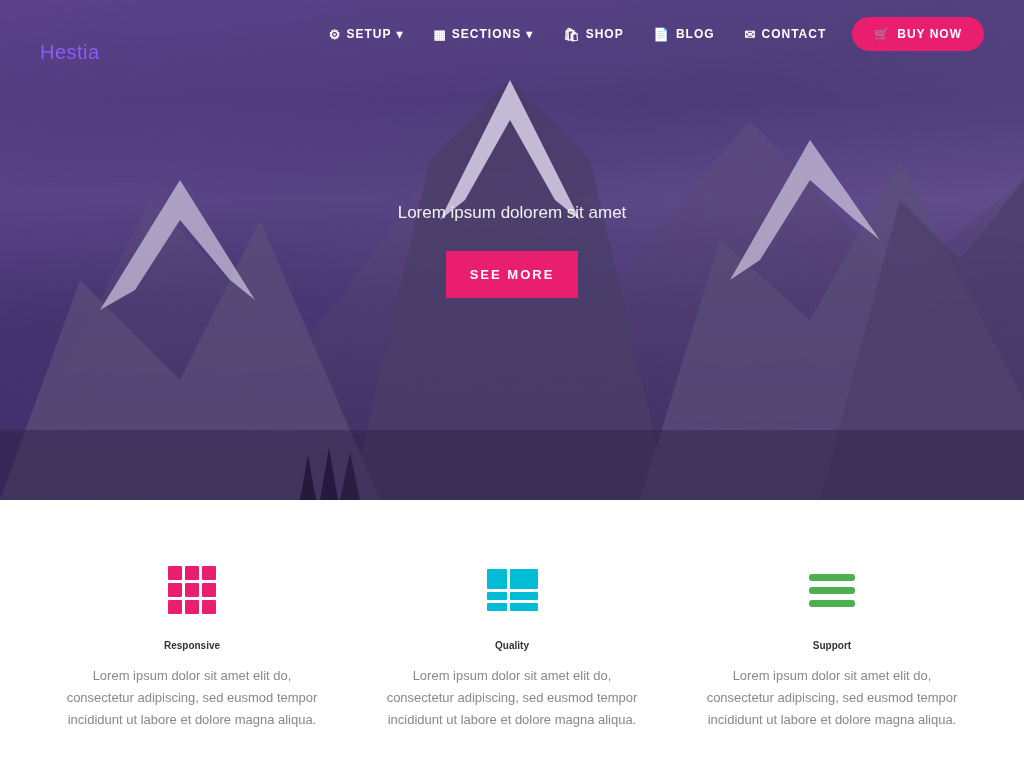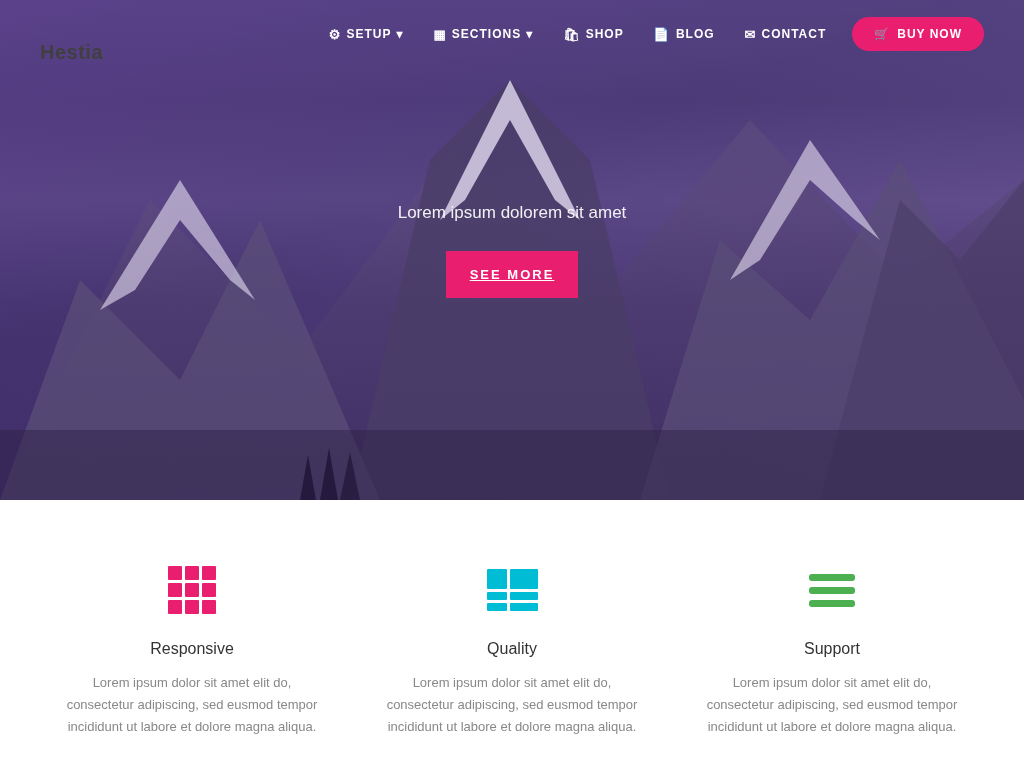--- a/index.html
+++ b/index.html
@@ -11,23 +11,23 @@
       top: 0; left: 0; right: 0;
       z-index: 10;
       display: flex;
       align-items: center;
       justify-content: space-between;
       padding: 0 40px;
       height: 68px;
       background: transparent;
     }
     .navbar-brand {
-      color: #404040;
+      color: #8b5cf6;
       font-size: 20px;
-      font-weight: 700;
+      font-weight: 400;
       letter-spacing: 0.5px;
       margin-top: 36px;
     }
     .navbar-nav {
       display: flex;
       align-items: center;
       gap: 6px;
     }
     .nav-item {
       color: #fff;
@@ -122,21 +122,20 @@
       background: #e91e6e;
       color: #fff;
       font-size: 13px;
       font-weight: 700;
       letter-spacing: 2px;
       text-transform: uppercase;
       padding: 16px 24px;
       border: none;
       cursor: pointer;
       display: inline-block;
-      text-decoration: underline;
     }
 
     
     .features {
       background: #fff;
       padding: 60px 40px 50px;
       text-align: center;
     }
     .features-title {
       font-size: 30px;
@@ -156,22 +155,22 @@
       max-width: 260px;
     }
     .feature-icon {
       margin-bottom: 20px;
       display: flex;
       justify-content: center;
       align-items: center;
       height: 60px;
     }
     .feature-name {
-      font-size: 16px;
-      font-weight: 400;
+      font-size: 10px;
+      font-weight: 700;
       color: #333;
       margin-bottom: 14px;
     }
     .feature-desc {
       font-size: 13px;
       color: #888;
       line-height: 1.7;
     }
 
     

